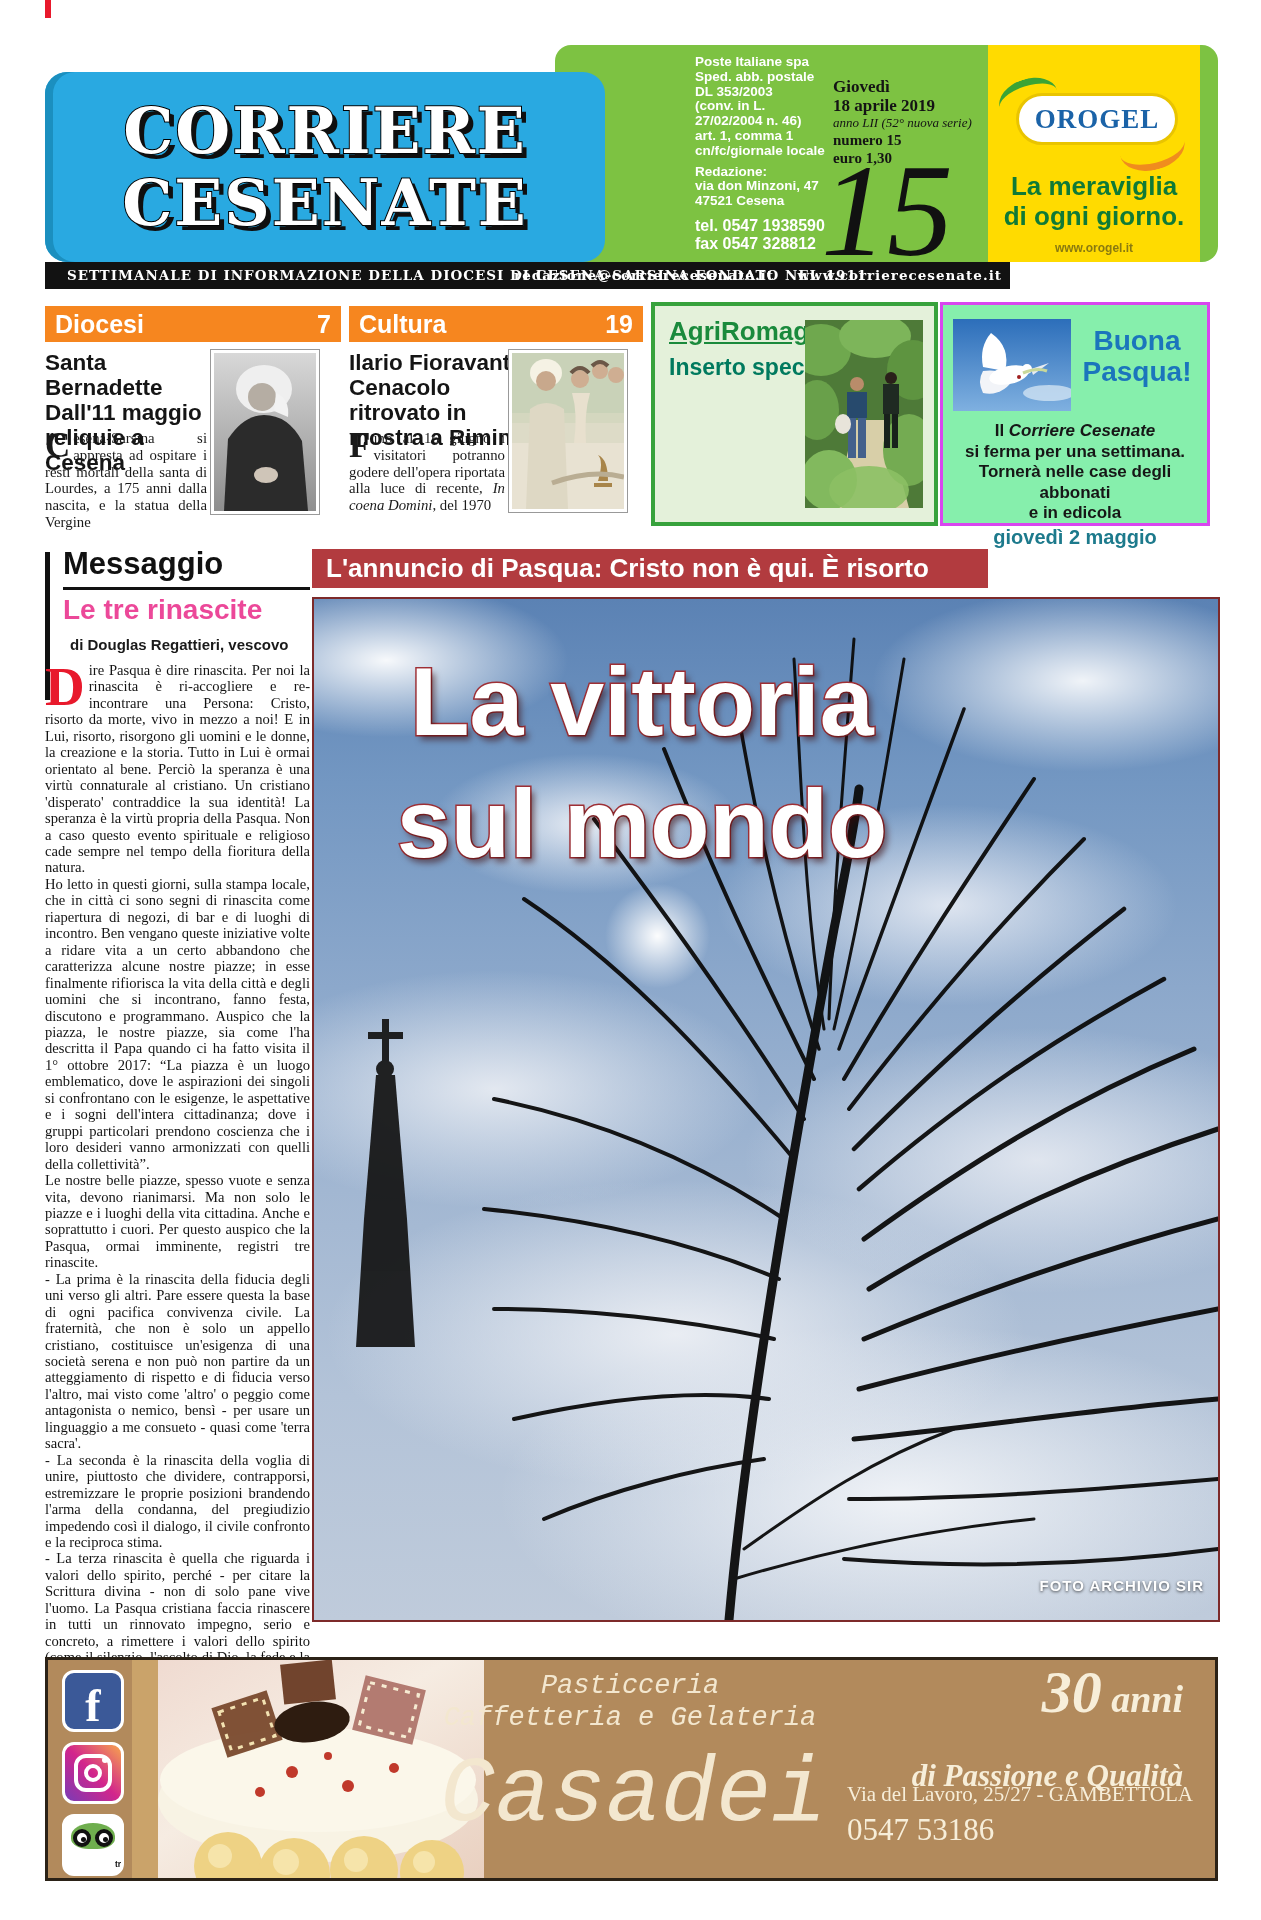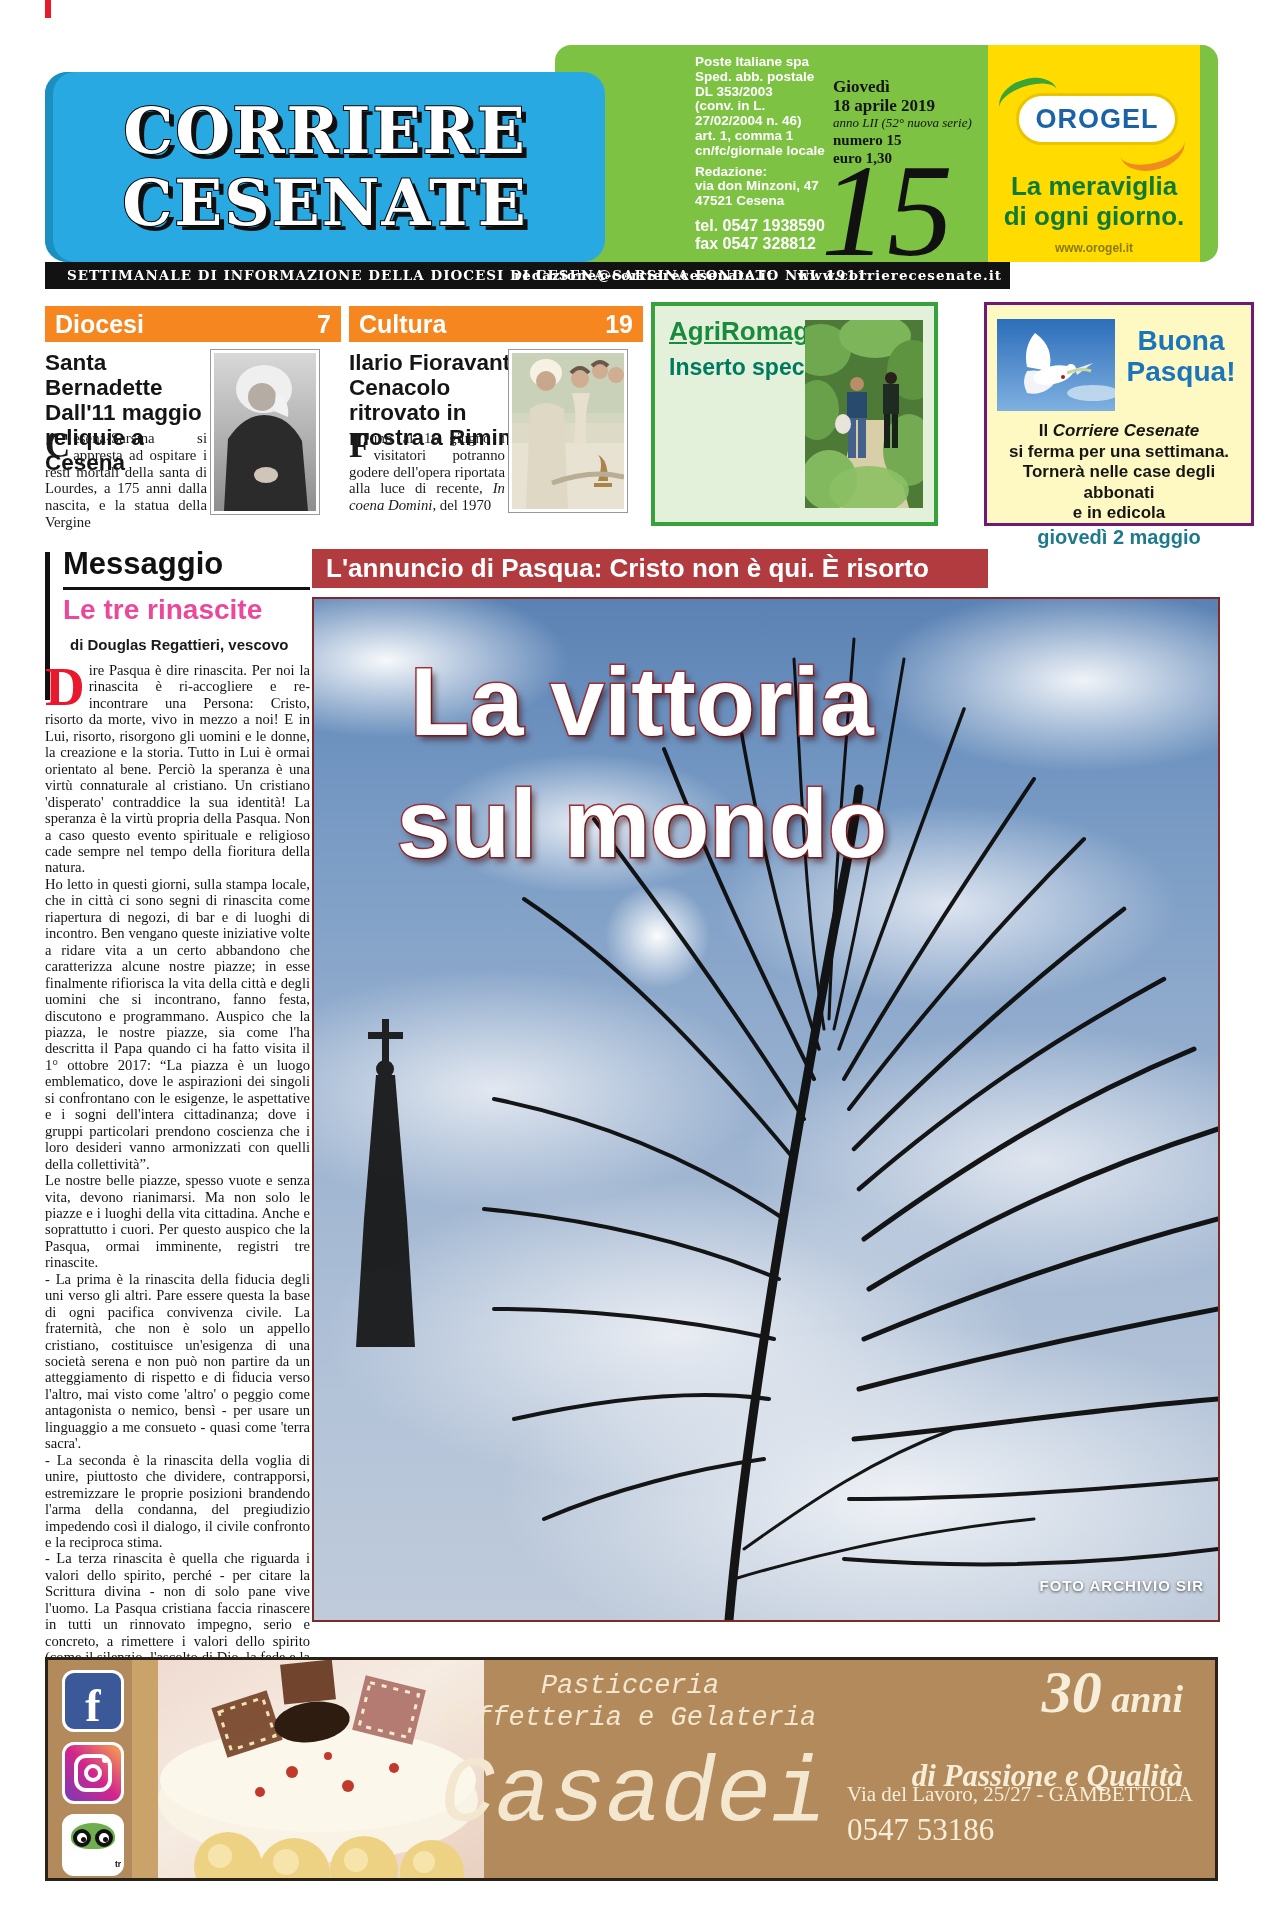--- a/index.html
+++ b/index.html
@@ -21,21 +21,21 @@
           font-size:132px;line-height:132px;color:#111;}
   .masthead{left:45px;top:72px;width:560px;height:190px;background:#29a9e1;border-radius:22px;z-index:2;
             display:flex;flex-direction:column;align-items:center;justify-content:center;
             box-shadow:inset 8px 0 0 #1b8fbf;}
   .mast-line{font-family:"DejaVu Serif",serif;font-weight:bold;font-size:63px;line-height:72px;
              color:#fff;letter-spacing:2px;white-space:nowrap;
              -webkit-text-stroke:2px #000;paint-order:stroke fill;text-shadow:5px 5px 0 #0f0f0f;}
   .orogel{left:988px;top:45px;width:212px;height:217px;background:#ffdb00;z-index:2;overflow:hidden;text-align:center;}
   .oro-pill{position:absolute;left:28px;top:48px;width:156px;height:46px;background:#fff;border-radius:26px;
             border:3px solid #e9c400;display:flex;align-items:center;justify-content:center;}
-  .oro-word{color:#1b63a8;font-weight:bold;font-size:27px;letter-spacing:1px;font-family:Liberation Sans, sans-serif;}
+  .oro-word{color:#1b63a8;font-weight:bold;font-size:27px;letter-spacing:1px;font-family:Liberation Serif, serif;}
   .oro-swoosh1{position:absolute;left:10px;top:34px;width:60px;height:30px;border:0;border-top:7px solid #3aa435;
                border-radius:60px 60px 0 0/40px 40px 0 0;transform:rotate(-18deg);}
   .oro-swoosh2{position:absolute;right:14px;top:88px;width:66px;height:30px;border:0;border-bottom:7px solid #f08c1e;
                border-radius:0 0 60px 60px/0 0 40px 40px;transform:rotate(-14deg);}
   .oro-slogan{position:absolute;left:0;top:126px;width:100%;color:#0f7a36;font-weight:bold;font-size:26px;line-height:30px;}
   .oro-url{position:absolute;left:0;top:196px;width:100%;color:#8a7a10;font-size:12px;font-weight:bold;}
   .black-strip{left:45px;top:262px;width:965px;height:27px;background:#121212;z-index:3;}
   .strip-txt{position:absolute;color:#fff;font-family:"DejaVu Serif",serif;font-weight:bold;
              font-size:13.5px;line-height:27px;letter-spacing:1px;white-space:nowrap;}
   .tagline{left:22px;}
@@ -52,21 +52,21 @@
   .t-body{position:absolute;left:0;top:128px;width:162px;font-family:"Liberation Serif",serif;
           font-size:14.8px;line-height:16.8px;text-align:justify;}
   .t-photo{position:absolute;border:3px solid #fff;outline:1px solid #999;}
   .dropcap-sm{float:left;font-weight:bold;font-size:35px;line-height:30px;margin:1px 3px 0 0;font-family:"Liberation Serif",serif;}
   .agri-box{left:651px;width:279px;height:216px;background:#e4f1da;border:4px solid #37a23c;}
   .agri-title{position:absolute;left:14px;top:10px;color:#1a8a3c;font-weight:bold;font-size:26px;text-decoration:underline;}
   .agri-sub{position:absolute;left:14px;top:48px;color:#007a5e;font-weight:bold;font-size:23px;}
   .agri-lines{position:absolute;left:2px;top:84px;width:156px;text-align:center;font-weight:bold;
               font-size:20.5px;line-height:25px;color:#111;}
   .agri-photo{position:absolute;left:150px;top:14px;width:118px;height:188px;}
-  .pasqua-box{left:984px;width:264px;height:218px;background:#fef9c3;border:3px solid #701a75;}
+  .pasqua-box{left:940px;width:264px;height:218px;background:#86efac;border:3px solid #d946ef;}
   .pasqua-title{position:absolute;left:132px;top:20px;width:124px;text-align:center;color:#1b75bc;
                 font-weight:bold;font-size:28px;line-height:31px;}
   .pasqua-body{position:absolute;left:0;top:116px;width:100%;text-align:center;font-weight:bold;
                font-size:17px;line-height:20.5px;color:#161616;}
   .pasqua-hl{color:#1d7a8c;font-size:20px;line-height:26px;}
   .dove-box{position:absolute;left:10px;top:14px;width:118px;height:92px;overflow:hidden;}
 
   
   .msg-bar{left:45px;top:552px;width:5px;height:148px;background:#111;}
   .msg-kicker{left:63px;top:546px;width:247px;font-weight:bold;font-size:31px;color:#111;

